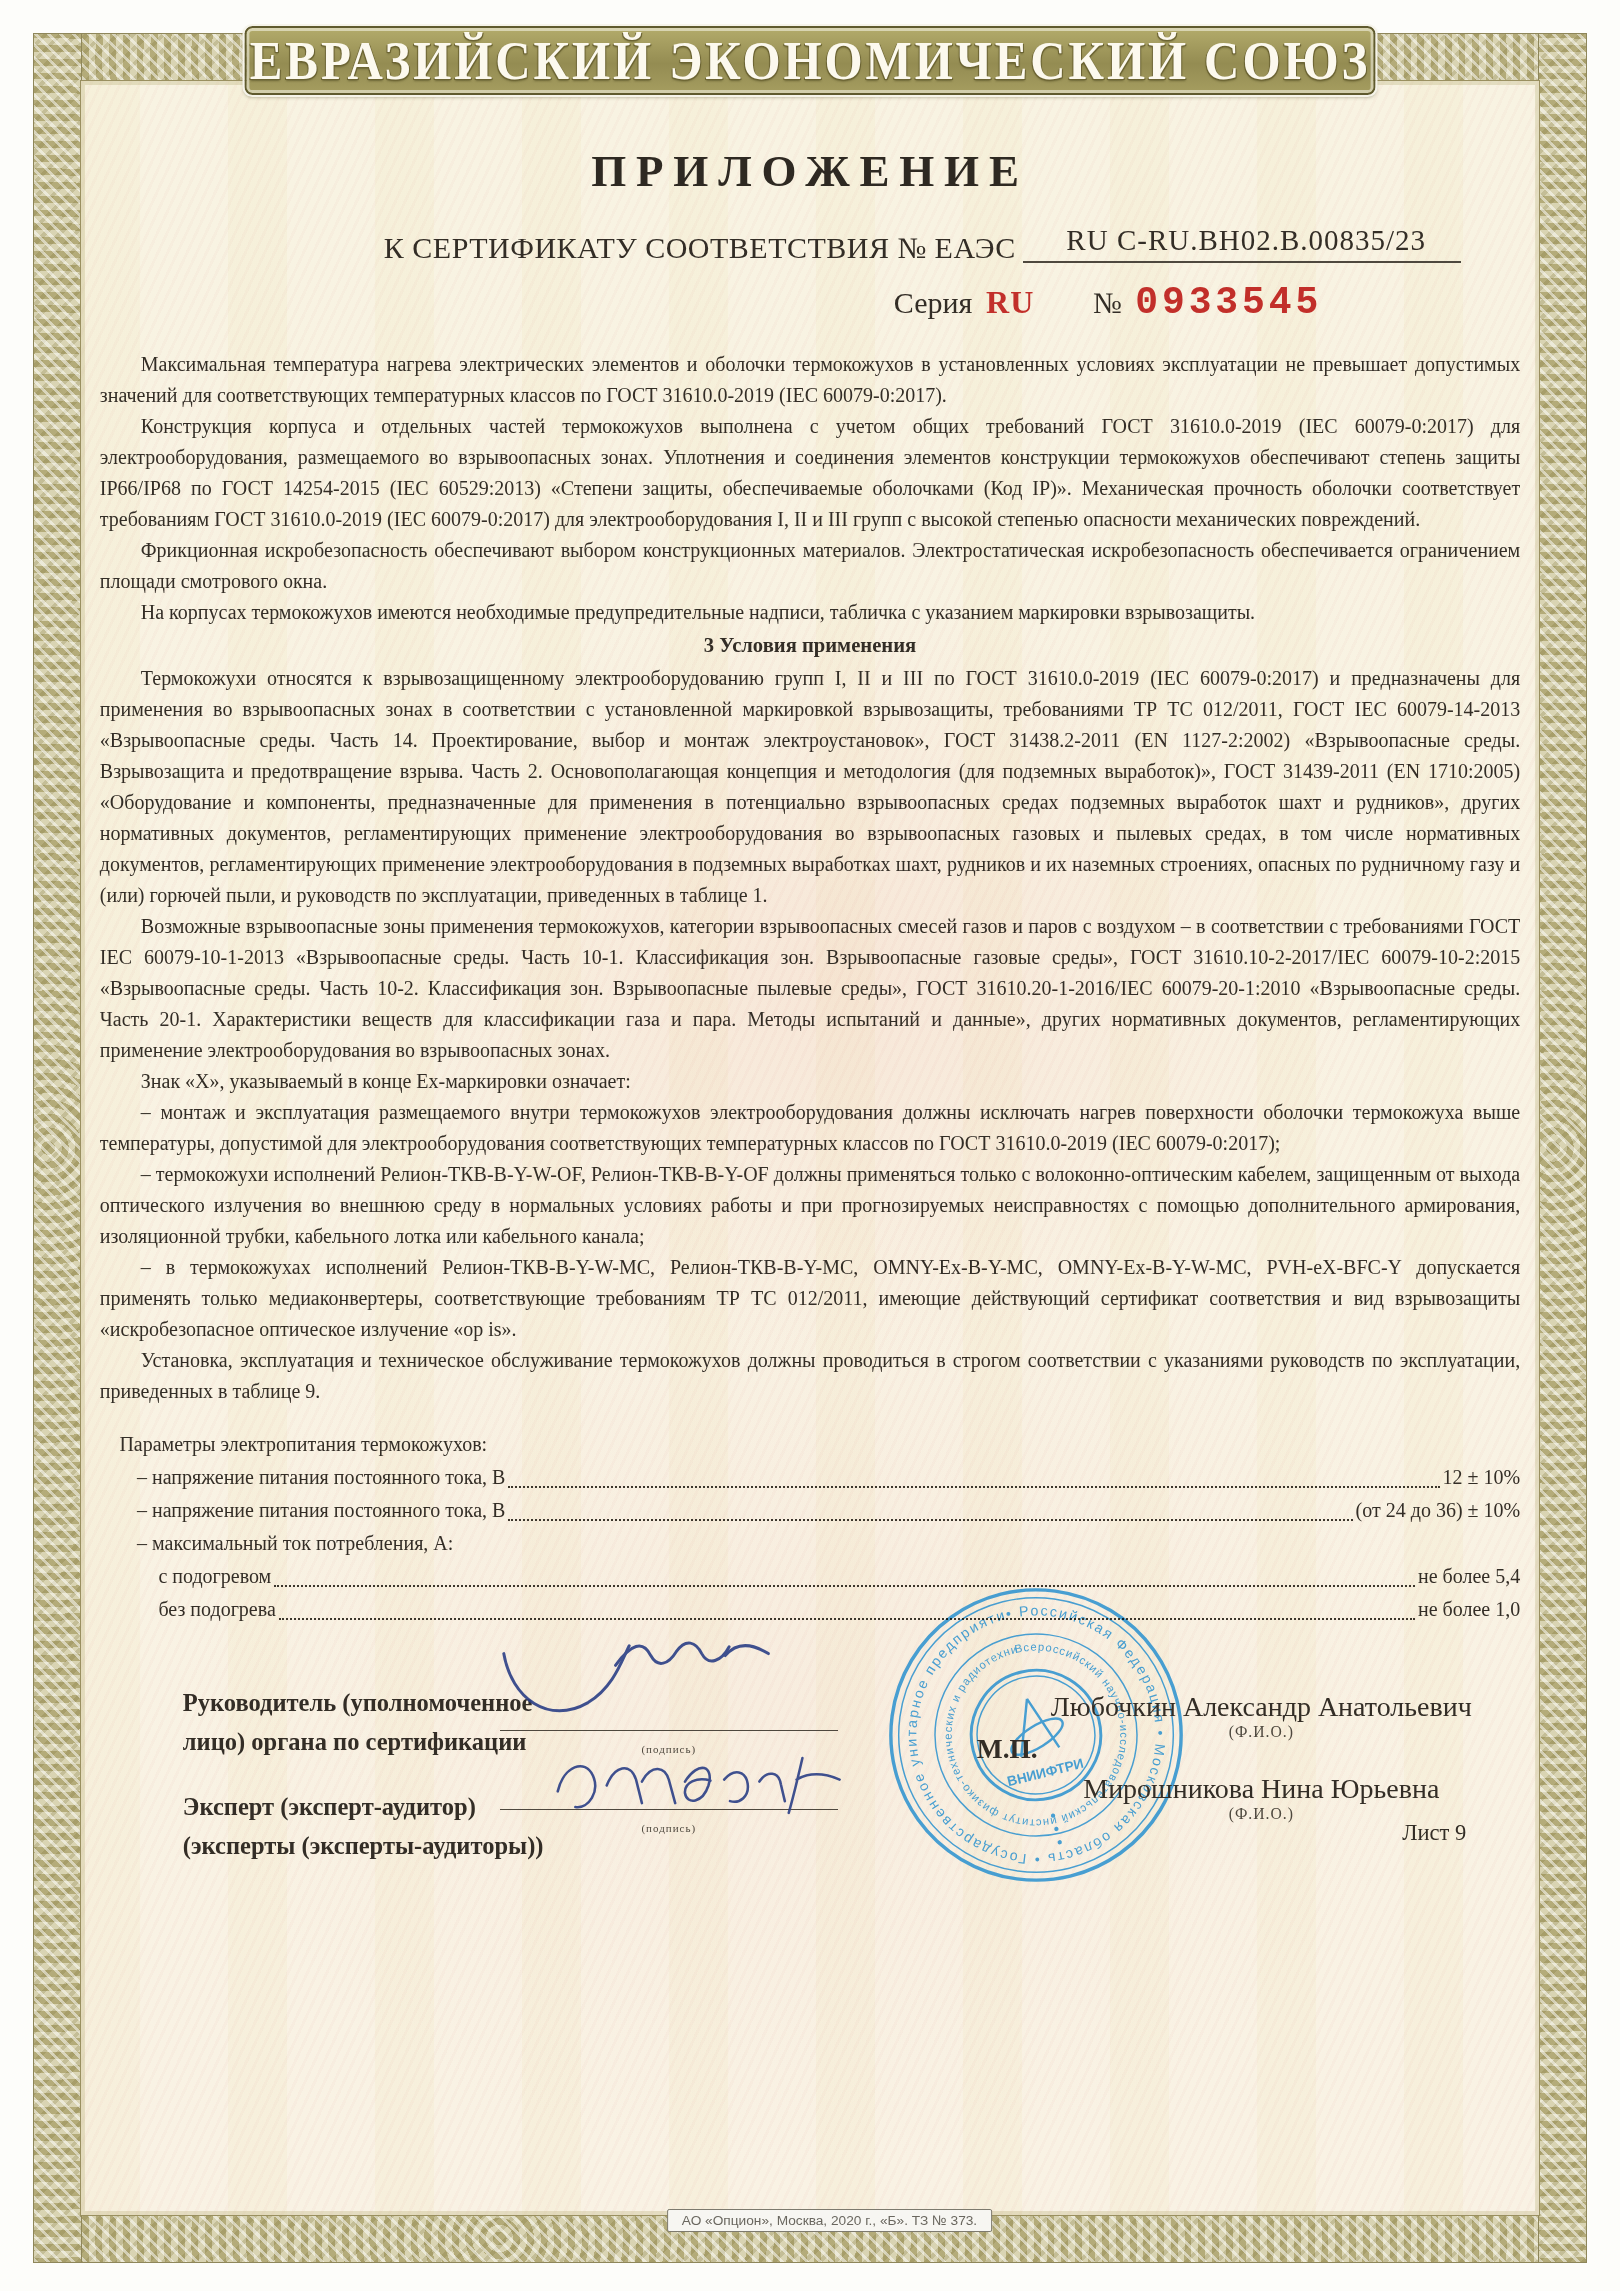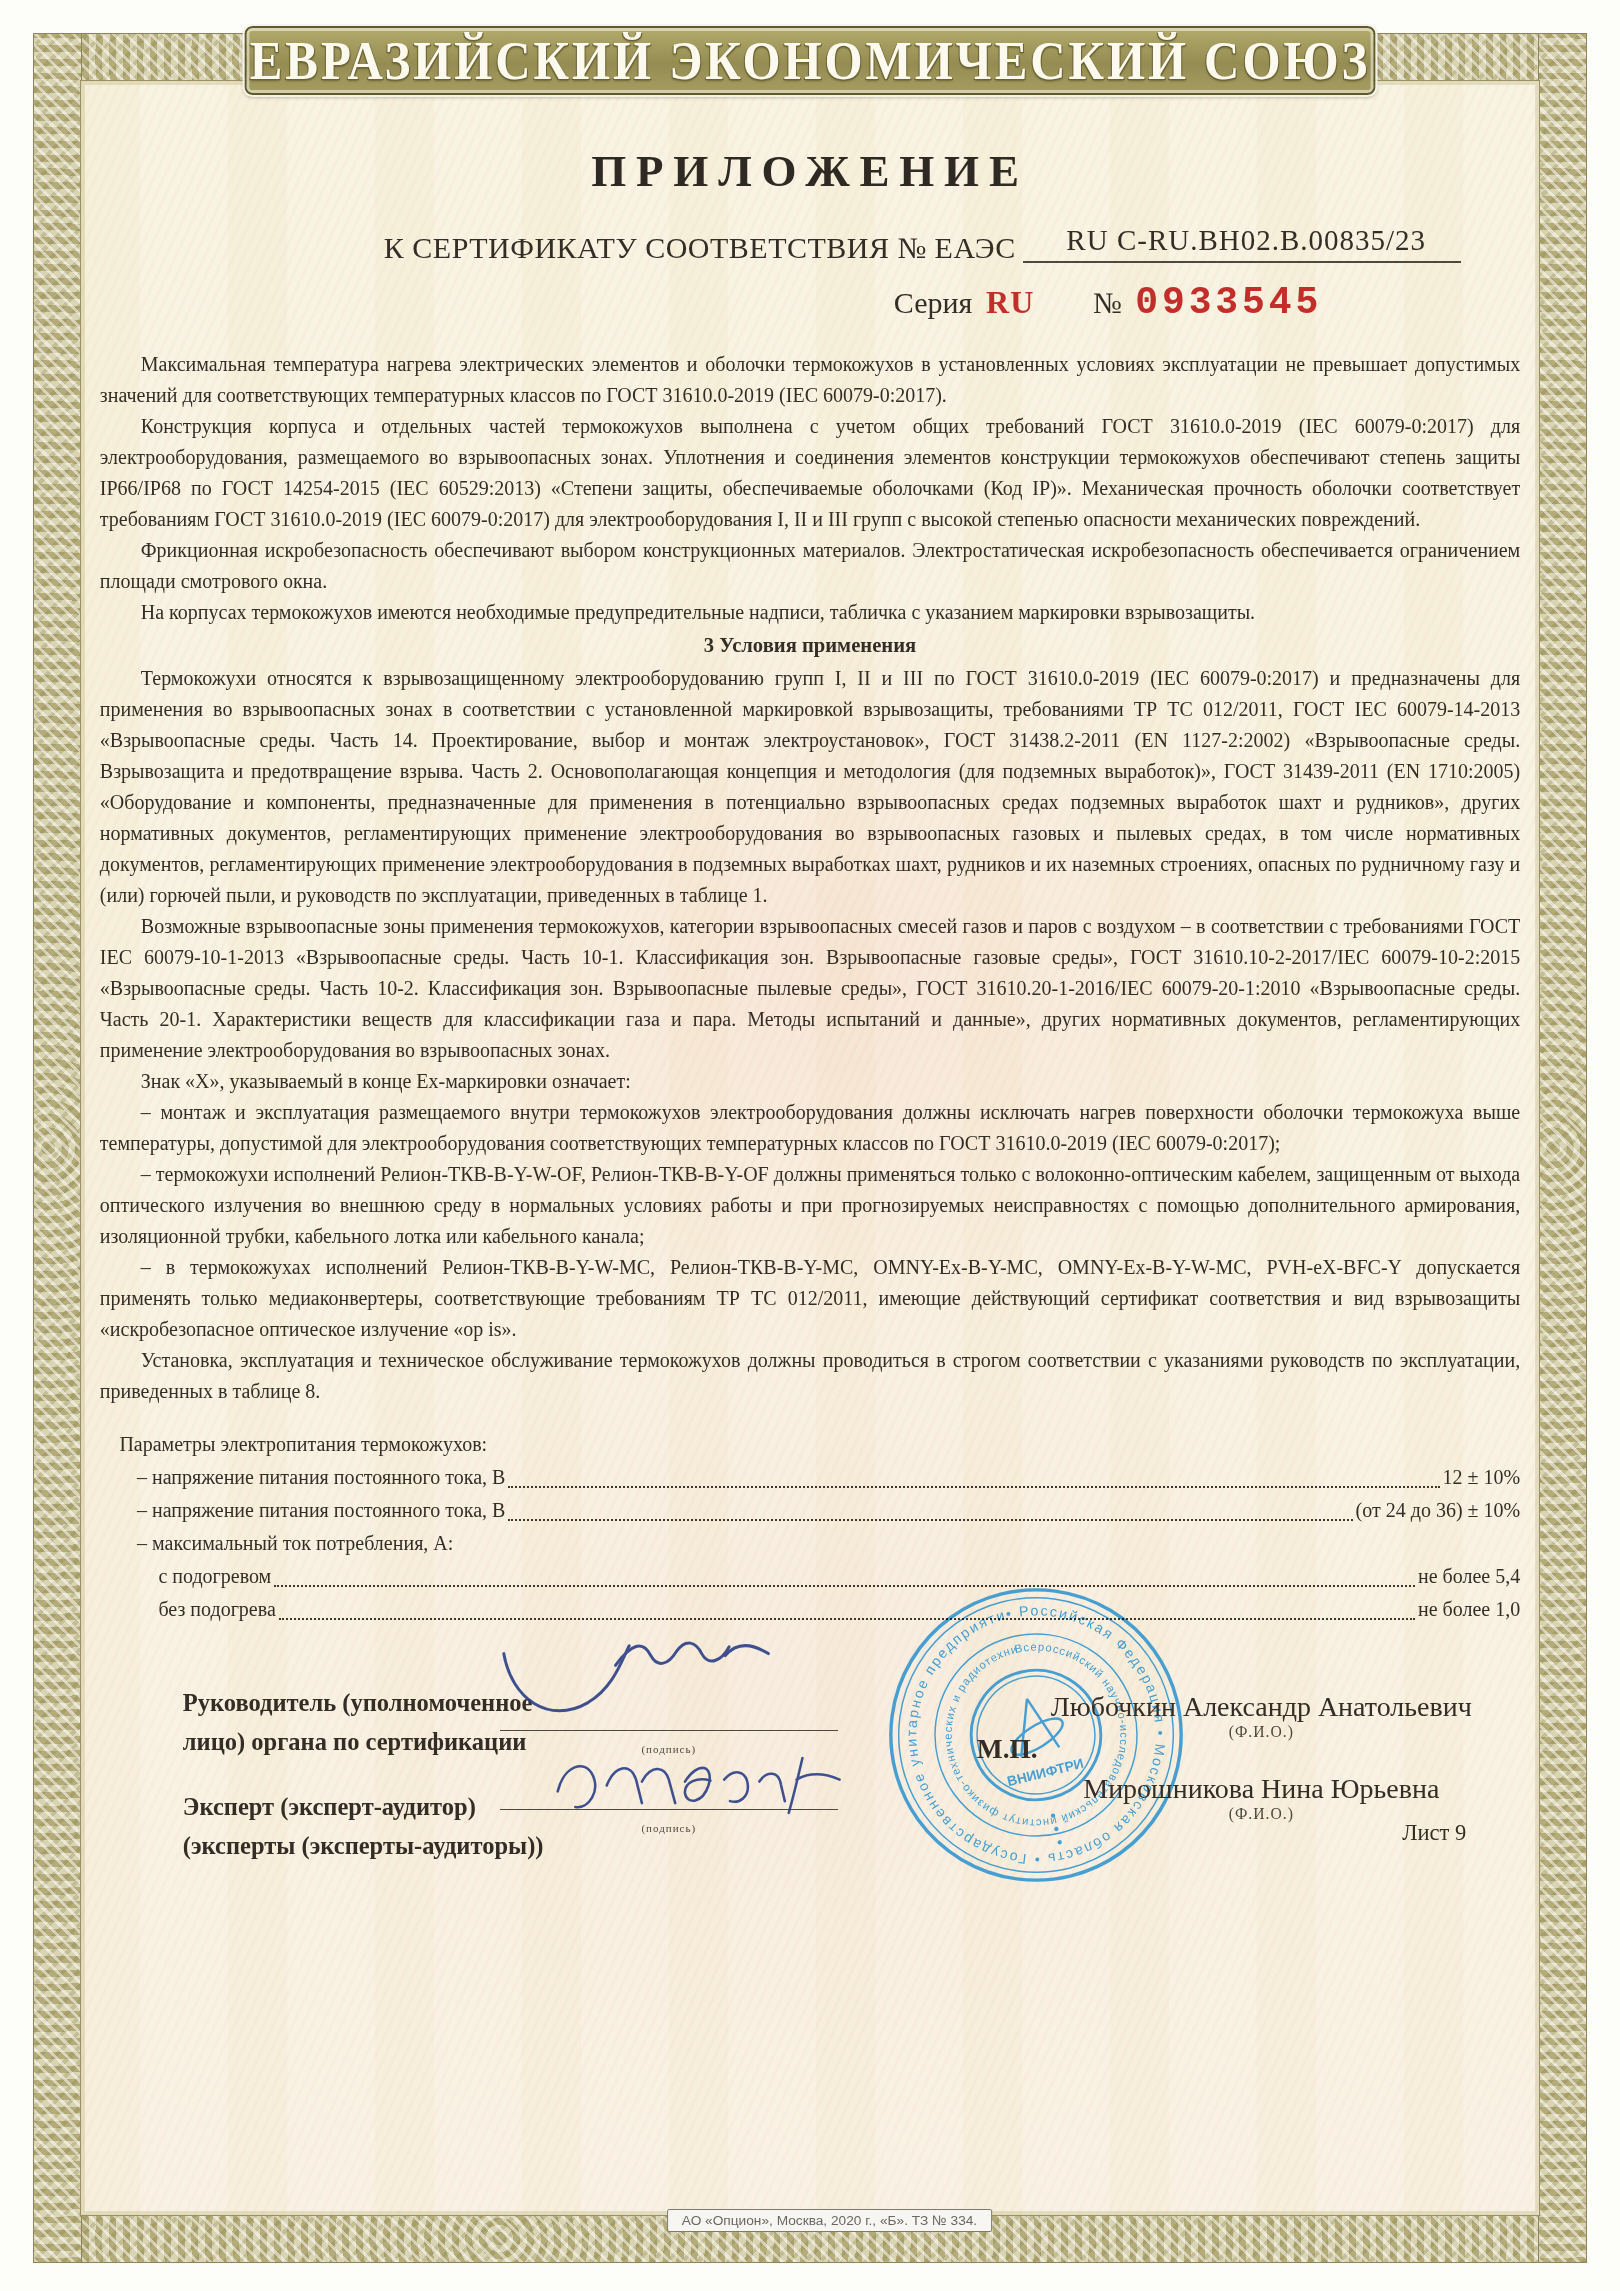--- a/index.html
+++ b/index.html
@@ -154,21 +154,21 @@
           <p class="para">На корпусах термокожухов имеются необходимые предупредительные надписи, табличка с указанием маркировки взрывозащиты.</p>
         </div>
       <h2 class="section-heading">3 Условия применения</h2>
       <div>
           <p class="para">Термокожухи относятся к взрывозащищенному электрооборудованию групп I, II и III по ГОСТ 31610.0-2019 (IEC 60079-0:2017) и предназначены для применения во взрывоопасных зонах в соответствии с установленной маркировкой взрывозащиты, требованиями ТР ТС 012/2011, ГОСТ IEC 60079-14-2013 «Взрывоопасные среды. Часть 14. Проектирование, выбор и монтаж электроустановок», ГОСТ 31438.2-2011 (EN 1127-2:2002) «Взрывоопасные среды. Взрывозащита и предотвращение взрыва. Часть 2. Основополагающая концепция и методология (для подземных выработок)», ГОСТ 31439-2011 (EN 1710:2005) «Оборудование и компоненты, предназначенные для применения в потенциально взрывоопасных средах подземных выработок шахт и рудников», других нормативных документов, регламентирующих применение электрооборудования во взрывоопасных газовых и пылевых средах, в том числе нормативных документов, регламентирующих применение электрооборудования в подземных выработках шахт, рудников и их наземных строениях, опасных по рудничному газу и (или) горючей пыли, и руководств по эксплуатации, приведенных в таблице 1.</p>
           <p class="para">Возможные взрывоопасные зоны применения термокожухов, категории взрывоопасных смесей газов и паров с воздухом – в соответствии с требованиями ГОСТ IEC 60079-10-1-2013 «Взрывоопасные среды. Часть 10-1. Классификация зон. Взрывоопасные газовые среды», ГОСТ 31610.10-2-2017/IEC 60079-10-2:2015 «Взрывоопасные среды. Часть 10-2. Классификация зон. Взрывоопасные пылевые среды», ГОСТ 31610.20-1-2016/IEC 60079-20-1:2010 «Взрывоопасные среды. Часть 20-1. Характеристики веществ для классификации газа и пара. Методы испытаний и данные», других нормативных документов, регламентирующих применение электрооборудования во взрывоопасных зонах.</p>
           <p class="para">Знак «Х», указываемый в конце Ех-маркировки означает:</p>
           <p class="para">– монтаж и эксплуатация размещаемого внутри термокожухов электрооборудования должны исключать нагрев поверхности оболочки термокожуха выше температуры, допустимой для электрооборудования соответствующих температурных классов по ГОСТ 31610.0-2019 (IEC 60079-0:2017);</p>
           <p class="para">– термокожухи исполнений Релион-ТКВ-В-Y-W-OF, Релион-ТКВ-В-Y-OF должны применяться только с волоконно-оптическим кабелем, защищенным от выхода оптического излучения во внешнюю среду в нормальных условиях работы и при прогнозируемых неисправностях с помощью дополнительного армирования, изоляционной трубки, кабельного лотка или кабельного канала;</p>
           <p class="para">– в термокожухах исполнений Релион-ТКВ-В-Y-W-МС, Релион-ТКВ-В-Y-МС, OMNY-Ex-B-Y-MC, OMNY-Ex-B-Y-W-MC, PVH-eX-BFC-Y допускается применять только медиаконвертеры, соответствующие требованиям ТР ТС 012/2011, имеющие действующий сертификат соответствия и вид взрывозащиты «искробезопасное оптическое излучение «op is».</p>
-          <p class="para">Установка, эксплуатация и техническое обслуживание термокожухов должны проводиться в строгом соответствии с указаниями руководств по эксплуатации, приведенных в таблице 8.</p>
+          <p class="para">Установка, эксплуатация и техническое обслуживание термокожухов должны проводиться в строгом соответствии с указаниями руководств по эксплуатации, приведенных в таблице 9.</p>
         </div>
     </div>
 
     <div class="params">
       <div class="params-intro">Параметры электропитания термокожухов:</div>
       <div>
           <div class="param-row">
             <span class="param-label">– напряжение питания постоянного тока, В</span>
             <span class="param-leader"></span>
             <span class="param-value">12 ± 10%</span>
@@ -272,16 +272,16 @@
               <circle cx="-3" cy="98" r="2.2"></circle>
               <circle cx="-3" cy="112" r="2.2"></circle>
           </g>
         </svg>
       </div>
 
       <div class="sheet-number">Лист 9</div>
     </div>
   </div>
 
-  <div class="imprint">АО «Опцион», Москва, 2020 г., «Б».  ТЗ № 334.</div>
+  <div class="imprint">АО «Опцион», Москва, 2020 г., «Б».  ТЗ № 373.</div>
 
 </div>
 
 
 </body></html>

